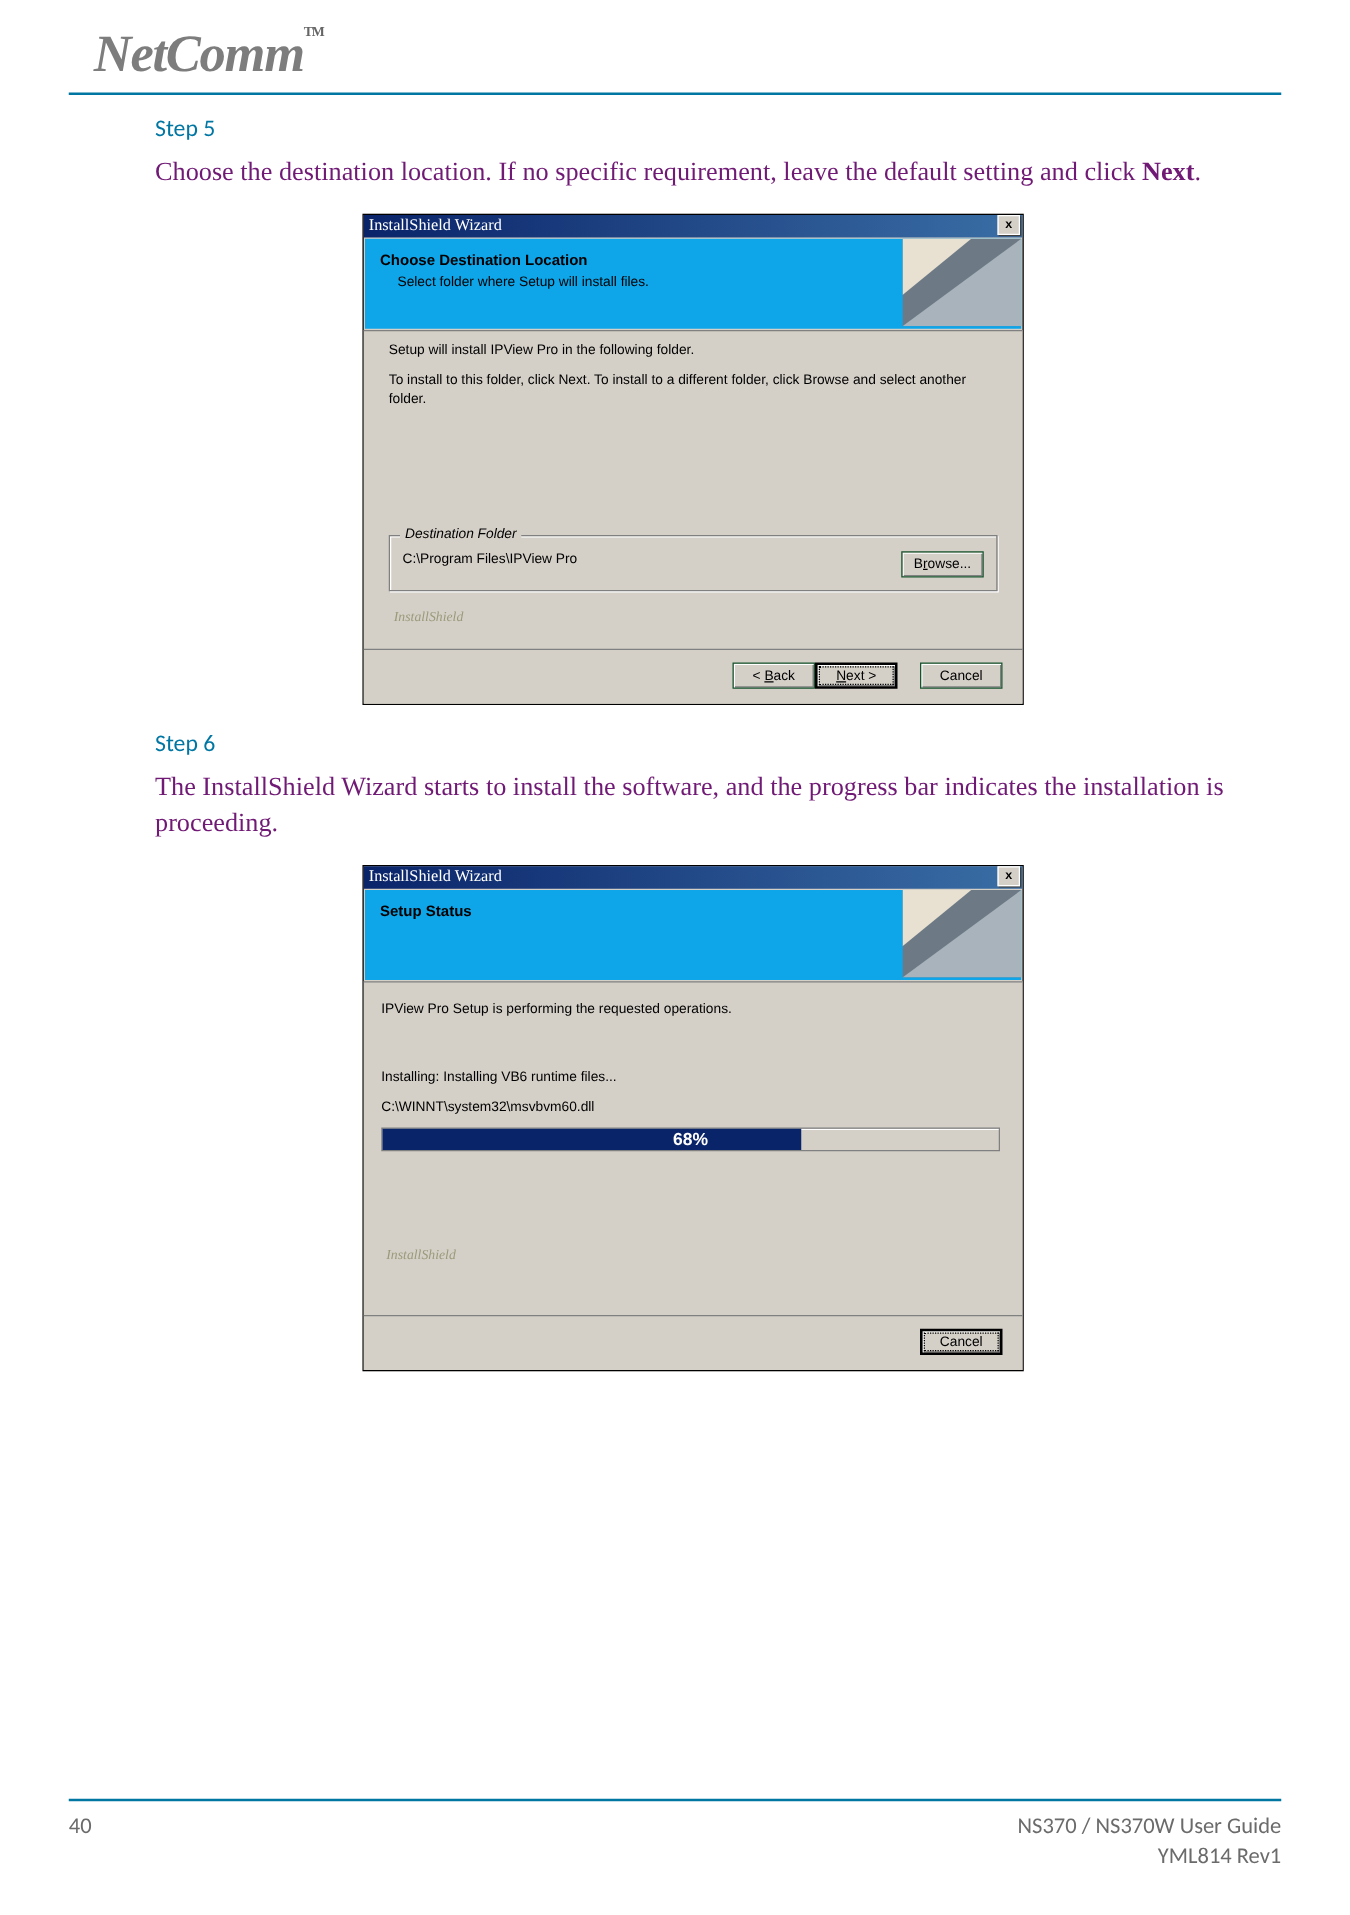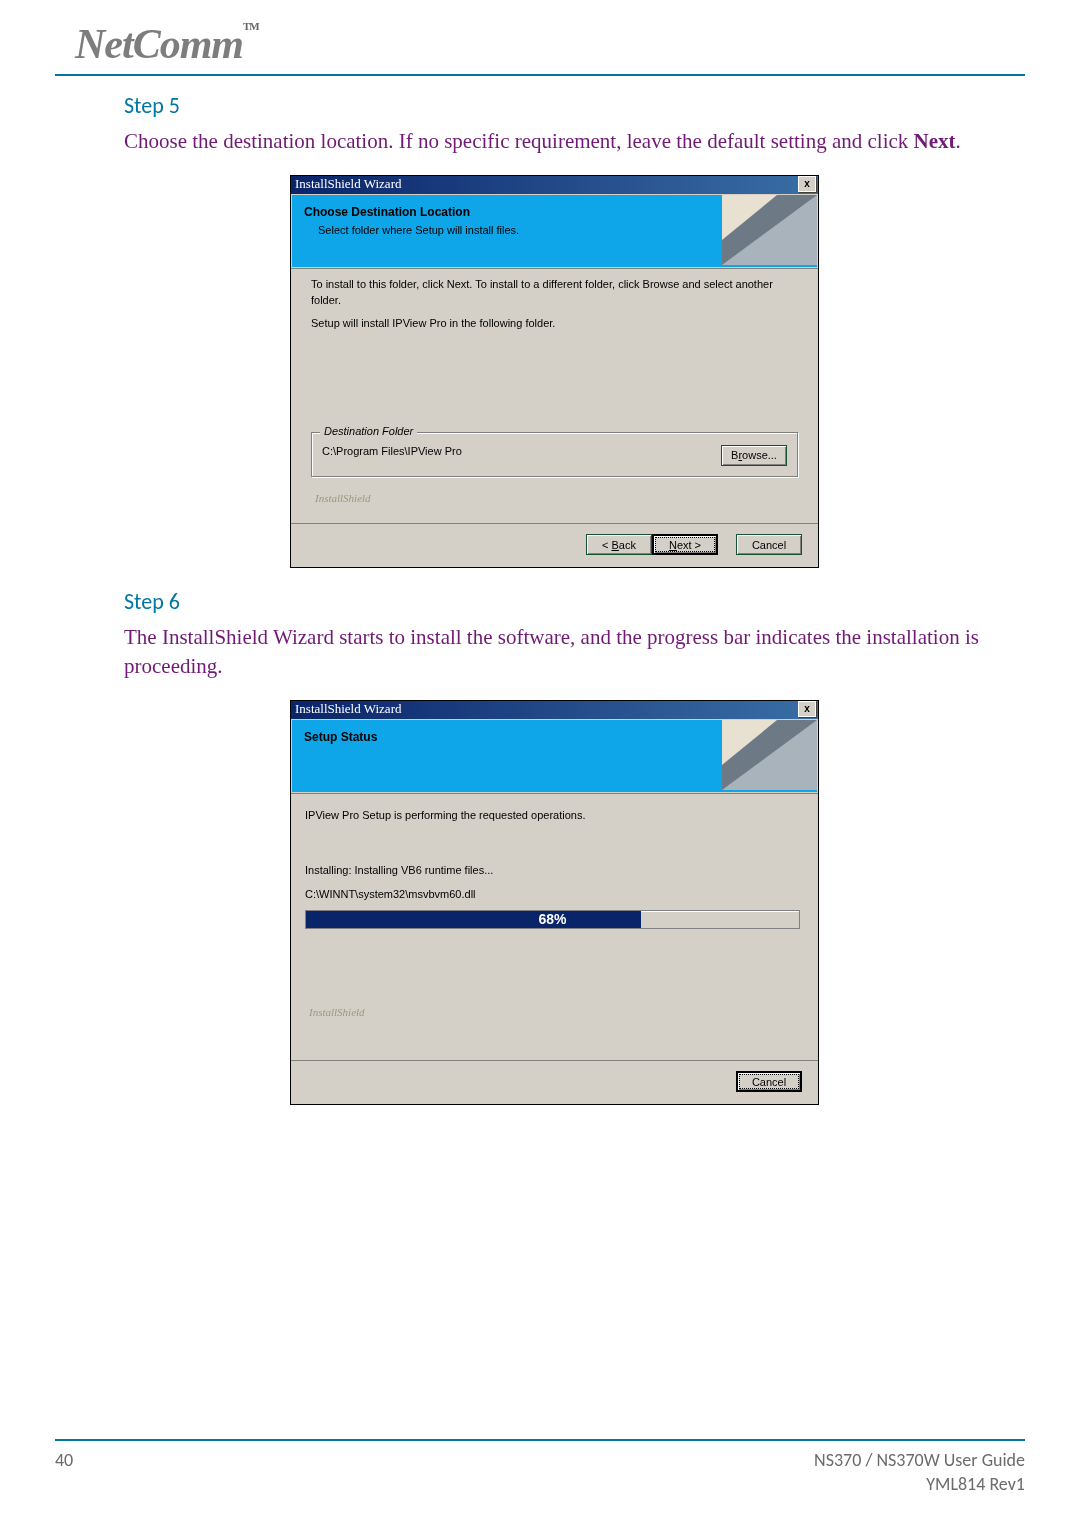--- a/index.html
+++ b/index.html
@@ -31,21 +31,21 @@
   .hr {
     border: none;
     border-top: 2px solid #0076a3;
     margin: 6px 55px 0 55px;
   }
   .content {
     padding: 10px 95px 0 124px;
   }
   .step-title {
     color: #0076a3;
-    font-size: 22px;
+    font-size: 19px;
     font-family: Calibri, 'Segoe UI', sans-serif;
     margin: 6px 0 8px 0;
   }
   .step-text {
     font-size: 21px;
     line-height: 1.35;
     margin: 0 0 20px 0;
     color: #701a75;
   }
   .dialog {
@@ -256,22 +256,22 @@
     <div class="white-panel">
       <div class="white-panel-title">Choose Destination Location</div>
       <div class="white-panel-sub">Select folder where Setup will install files.</div>
       <svg class="corner-curl" viewBox="0 0 95 70">
         <rect x="0" y="0" width="95" height="70" fill="#6d7a86"></rect>
         <polygon points="0,70 95,70 95,0" fill="#a8b3bc"></polygon>
         <polygon points="0,0 55,0 0,45" fill="#e8e0d0"></polygon>
       </svg>
     </div>
     <div class="gray-body d1-body">
+      <div class="body-text">Setup will install IPView Pro in the following folder.</div>
       <div class="body-text">To install to this folder, click Next. To install to a different folder, click Browse and select another folder.</div>
-      <div class="body-text">Setup will install IPView Pro in the following folder.</div>
       <div class="group-box">
         <div class="group-title">Destination Folder</div>
         <div class="group-inner">
           <span>C:\Program Files\IPView Pro</span>
           <button class="btn">B<u class="hotkey">r</u>owse...</button>
         </div>
       </div>
       <div style="margin-top:8px;">
         <span class="install-label">InstallShield</span>
       </div>

